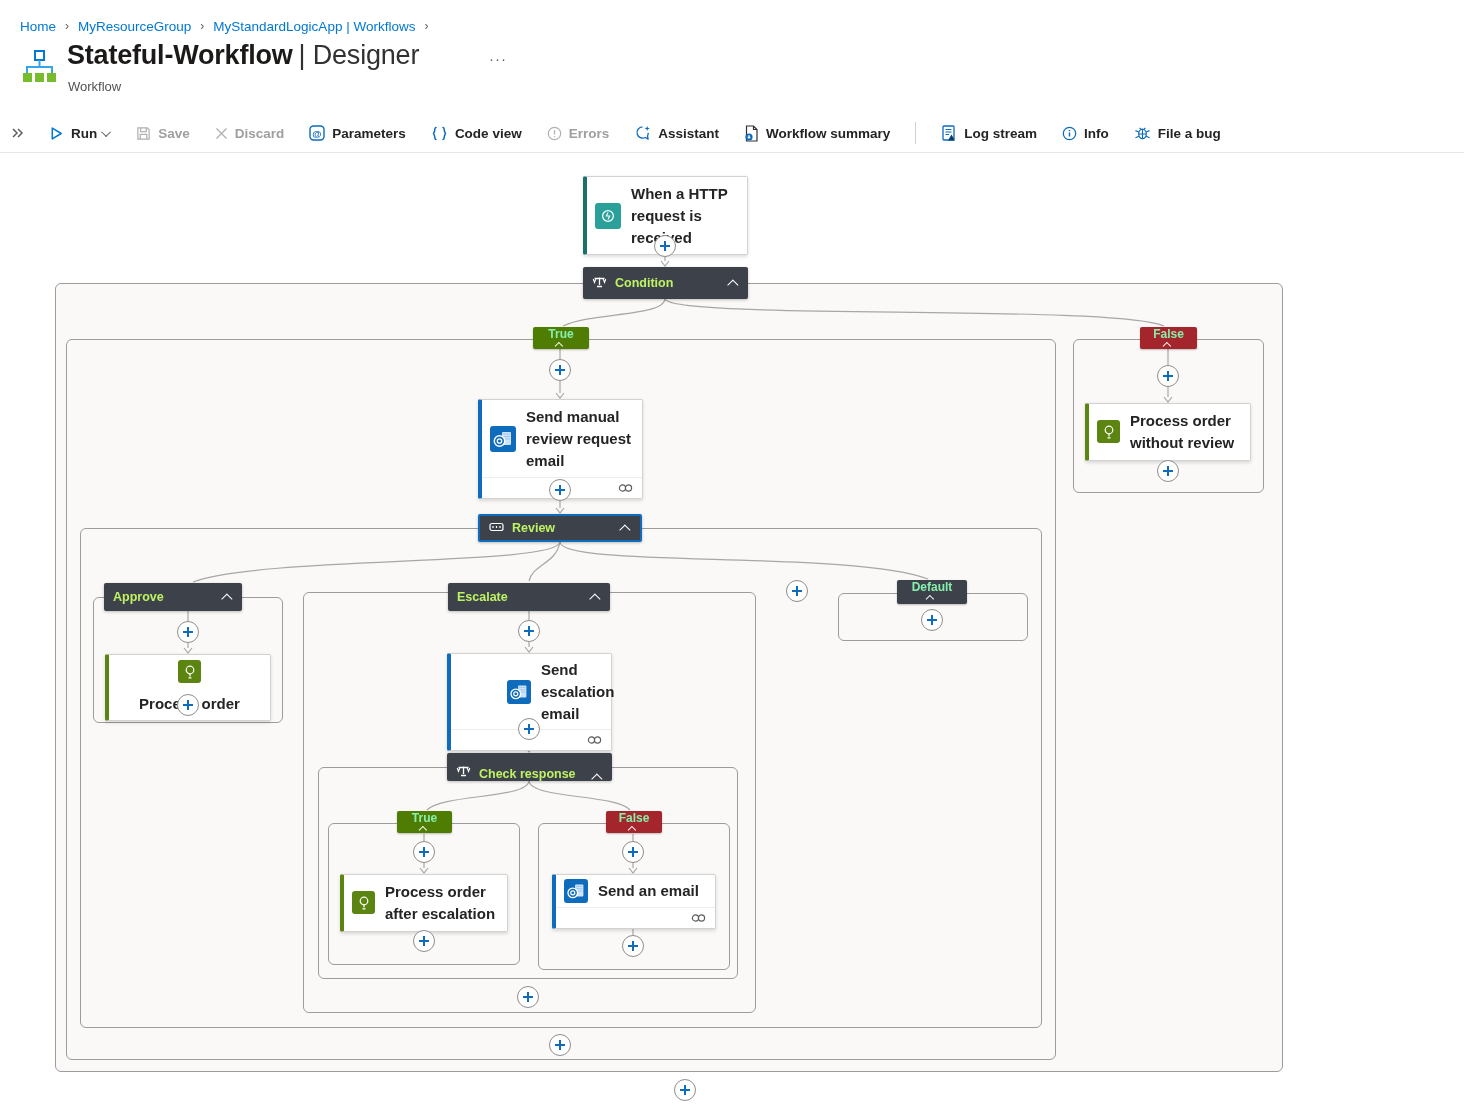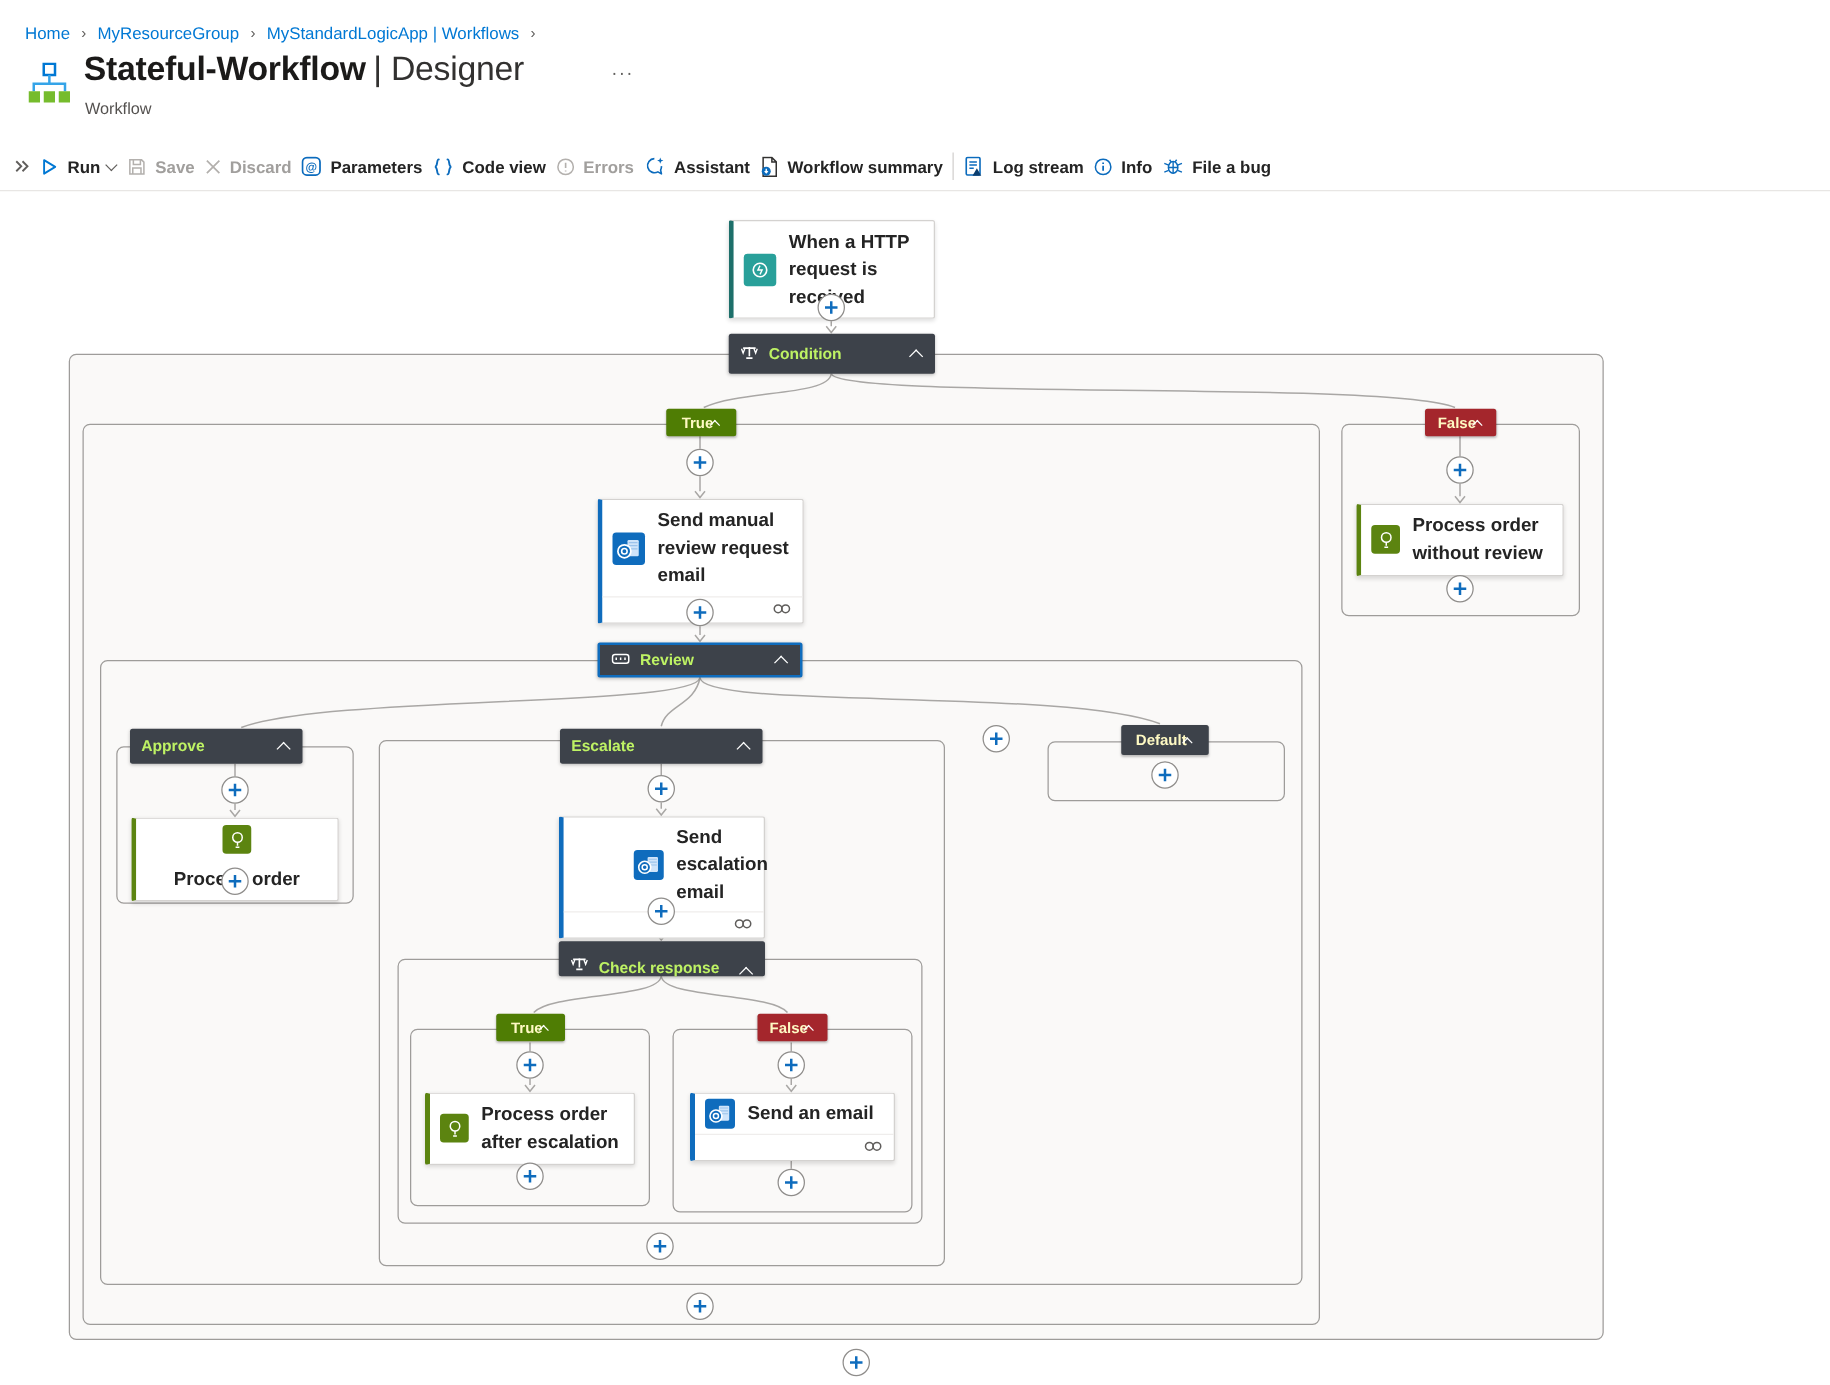--- a/index.html
+++ b/index.html
@@ -11,21 +11,21 @@
   .breadcrumb a { color:#0078d4; text-decoration:none; cursor:pointer; }
   .breadcrumb .sep { color:#605e5c; margin:0 9px; font-size:12px; }
   .title-icon { position:absolute; left:22px; top:50px; }
   .page-title { position:absolute; left:67px; top:40px; font-size:27px; color:#1b1a19; letter-spacing:-0.2px; }
   .page-title .t-main { font-weight:700; }
   .page-title .t-suffix { font-weight:400; color:#323130; margin-left:6px; }
   .title-more { position:absolute; left:489px; top:50px; color:#605e5c; font-size:15px; letter-spacing:1px; background:none; border:none; cursor:pointer; }
   .subtitle { position:absolute; left:68px; top:79px; font-size:13px; color:#555250; }
 
   
-  .toolbar { position:absolute; left:0; top:114px; width:100%; height:38px; display:flex; align-items:center; padding-left:10px; gap:8px; }
+  .toolbar { position:absolute; left:0; top:114px; width:100%; height:38px; display:flex; align-items:center; padding-left:10px; gap:25px; }
   .tb { display:flex; align-items:center; gap:7px; background:none; border:none; font-family:inherit; font-size:13.5px; font-weight:600; color:#242424; cursor:pointer; white-space:nowrap; }
   .tb.disabled { color:#a19f9d; cursor:default; }
   .tb svg { display:block; }
   .tbdiv { width:1px; height:22px; background:#d2d0ce; }
   .chev-down { width:7px; height:7px; border-left:1.4px solid #605e5c; border-bottom:1.4px solid #605e5c; transform:rotate(-45deg) translateY(-2px); display:inline-block; }
   .toolbar-rule { position:absolute; left:0; top:152px; width:100%; height:1px; background:#e8e6e4; }
 
   
   .scope-box { position:absolute; background:#faf9f8; border:1px solid #9e9c9a; border-radius:6px; z-index:1; }
 
@@ -33,21 +33,21 @@
   .connector-layer { position:absolute; left:0; top:0; z-index:2; pointer-events:none; }
 
   
   .node, .badge, .plus, .card { position:absolute; z-index:3; }
 
   .node { background:#3d424a; color:#bef264; border-radius:2px; display:flex; align-items:center; padding:0 9px; font-size:12.5px; font-weight:700; cursor:pointer; box-shadow:0 1px 3px rgba(0,0,0,.25); }
   .node .nlabel { margin-left:8px; }
   .node .chev { margin-left:auto; }
   .node.selected { border:2px solid #0f6cbd; }
 
-  .badge { color:#fef9c3; border-radius:2px; display:flex; align-items:center; justify-content:center; padding:0 7px; font-size:12px; font-weight:700; cursor:pointer; box-shadow:0 1px 2px rgba(0,0,0,.25); }
+  .badge { color:#86efac; border-radius:2px; display:flex; align-items:center; justify-content:flex-start; padding:0 7px; font-size:12px; font-weight:700; cursor:pointer; box-shadow:0 1px 2px rgba(0,0,0,.25);flex-direction:column; }
   .badge.green { background:#4f7d04; }
   .badge.red { background:#a4262c; }
   .badge.dark { background:#3d424a; }
 
   .chev { width:8px; height:8px; border-left:1.7px solid #fff; border-top:1.7px solid #fff; transform:rotate(45deg) translateY(3px); display:inline-block; flex:0 0 auto; }
 
   .card { background:#fff; border:1px solid #d4d2d0; border-left-width:4px; border-radius:2px; box-shadow:0 1.6px 3.6px rgba(0,0,0,.13); cursor:pointer; }
   .card.blue { border-left-color:#0f6cbd; }
   .card.green { border-left-color:#5c8410; }
   .card.teal { border-left-color:#1d6f6a; }

